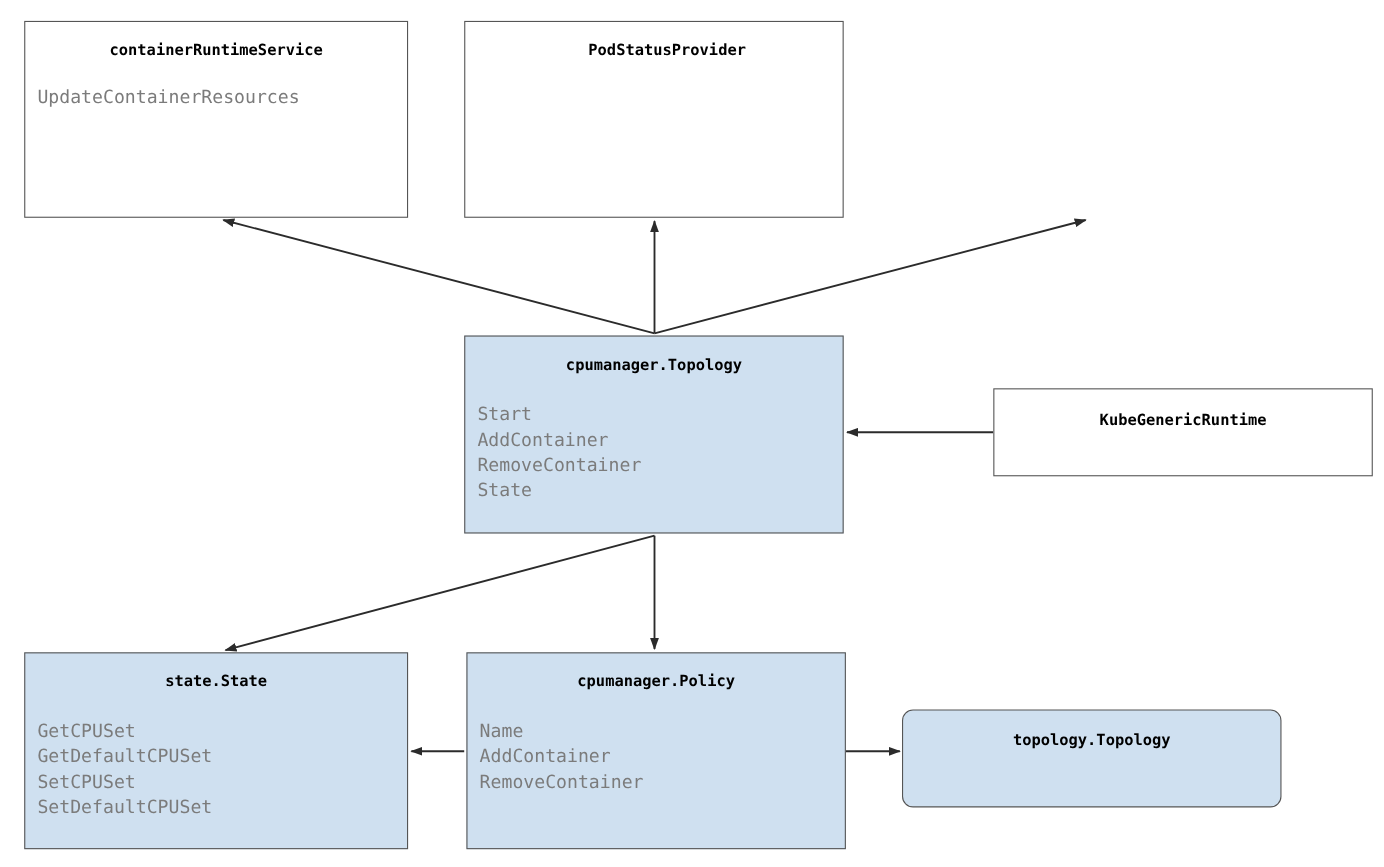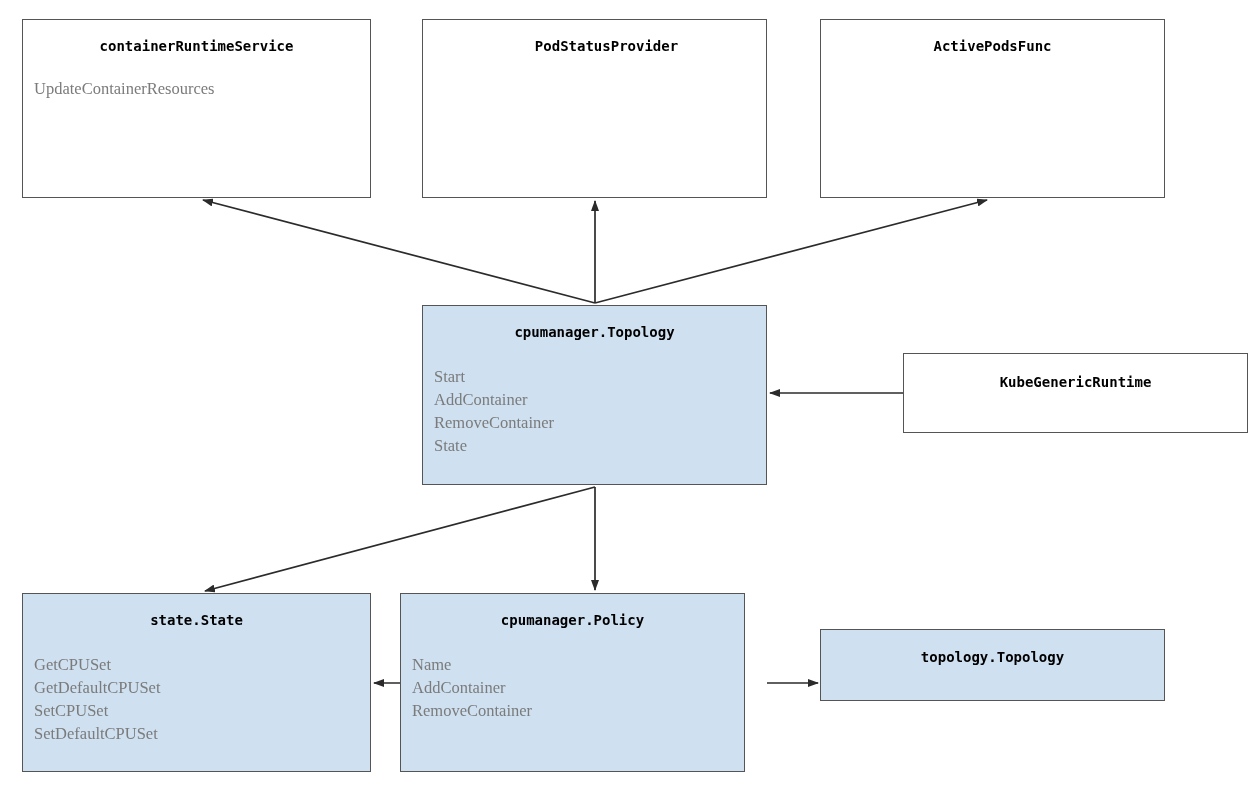--- a/index.html
+++ b/index.html
@@ -39,34 +39,33 @@
     font-size: 14px;
     color: #000000;
     letter-spacing: 0px;
     white-space: nowrap;
   }
   .node-members {
     font-size: 16.5px;
     color: #7b7b7b;
     line-height: 23px;
     white-space: nowrap;
-    font-family: Liberation Serif, serif;
   }
   .member-line {
     display: block;
   }
   
   .n-crs      { left: 22px;  top: 19px;  width: 349px; height: 179px; }
   .n-psp      { left: 422px; top: 19px;  width: 345px; height: 179px; padding-left: 24px; }
   .n-apf      { left: 820px; top: 19px;  width: 345px; height: 179px; }
   .n-manager  { left: 422px; top: 305px; width: 345px; height: 180px; }
   .n-kgr      { left: 903px; top: 353px; width: 345px; height: 80px;  }
   .n-state    { left: 22px;  top: 593px; width: 349px; height: 179px; }
-  .n-policy   { left: 400px; top: 593px; width: 345px; height: 179px; }
-  .n-topology { left: 820px; top: 629px; width: 345px; height: 72px;  }
+  .n-policy   { left: 424px; top: 593px; width: 345px; height: 179px; }
+  .n-topology { left: 820px; top: 645px; width: 345px; height: 89px; border-radius: 10px;  }
 
   .n-crs      .node-title { margin-top: 18px; }
   .n-psp      .node-title { margin-top: 18px; }
   .n-apf      .node-title { margin-top: 18px; }
   .n-manager  .node-title { margin-top: 18px; }
   .n-kgr      .node-title { margin-top: 20px; }
   .n-state    .node-title { margin-top: 18px; }
   .n-policy   .node-title { margin-top: 18px; }
   .n-topology .node-title { margin-top: 19px; }
 
@@ -109,24 +108,20 @@
     <div class="node-members">
       <span class="member-line">UpdateContainerResources</span>
     </div>
   </div>
 
   <div class="node n-psp">
     <div class="node-title">PodStatusProvider</div>
     <div class="node-members"></div>
   </div>
 
-  <div class="node n-apf">
-    <div class="node-title">ActivePodsFunc</div>
-    <div class="node-members"></div>
-  </div>
 
   <div class="node filled n-manager">
     <div class="node-title">cpumanager.Topology</div>
     <div class="node-members">
       <span class="member-line">Start</span>
       <span class="member-line">AddContainer</span>
       <span class="member-line">RemoveContainer</span>
       <span class="member-line">State</span>
     </div>
   </div>

